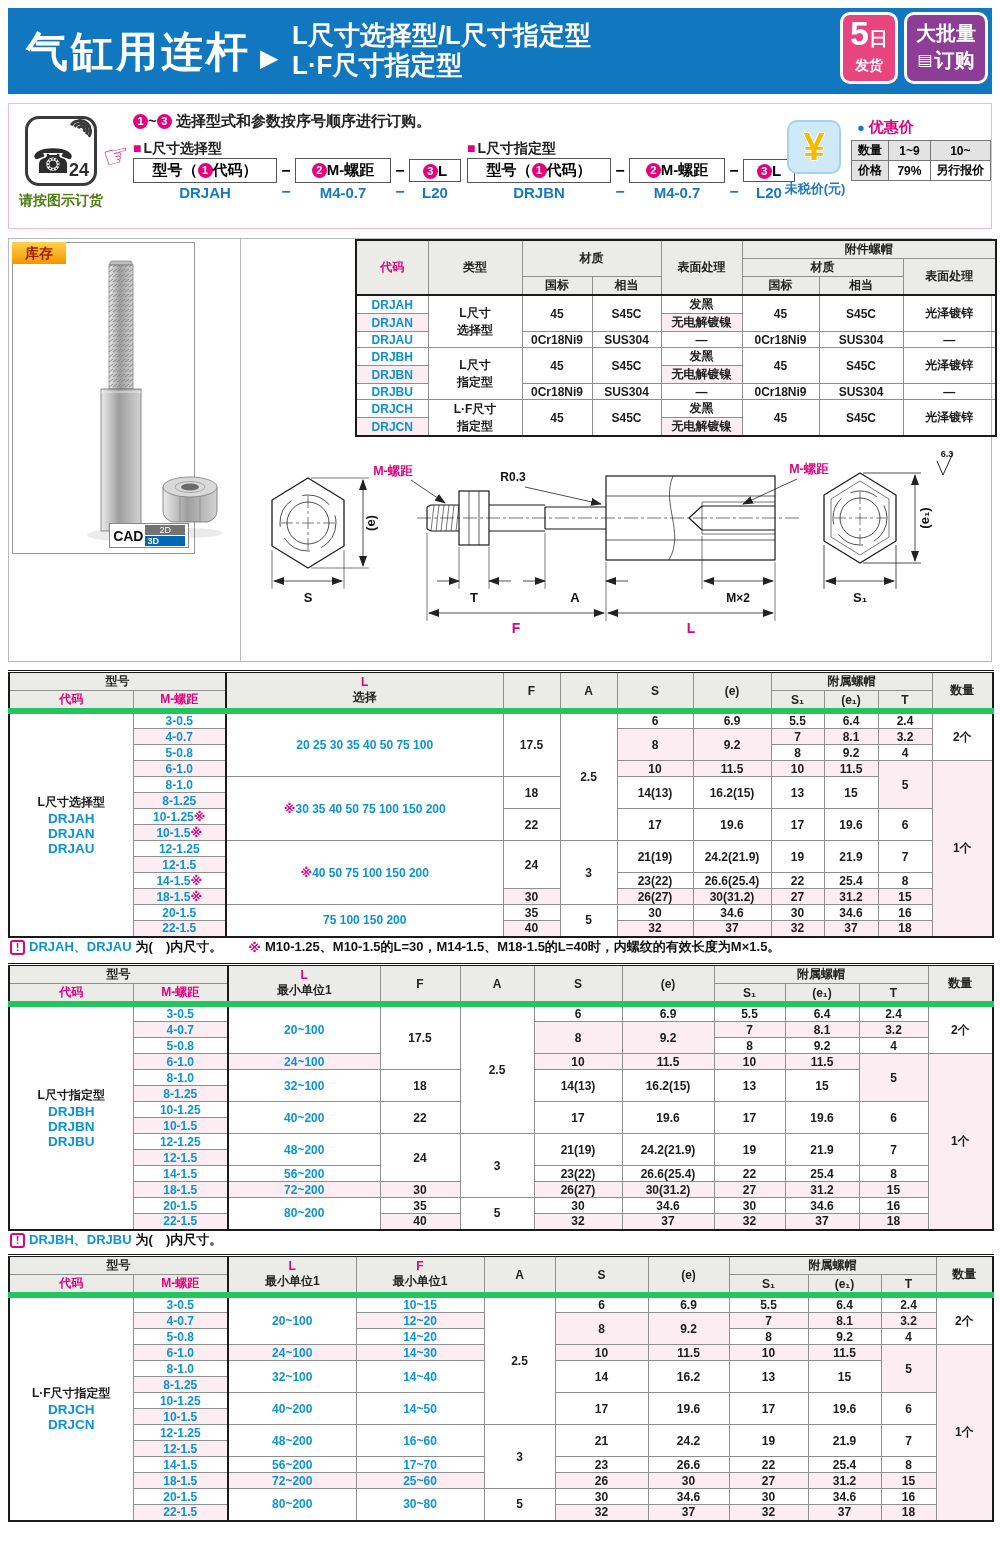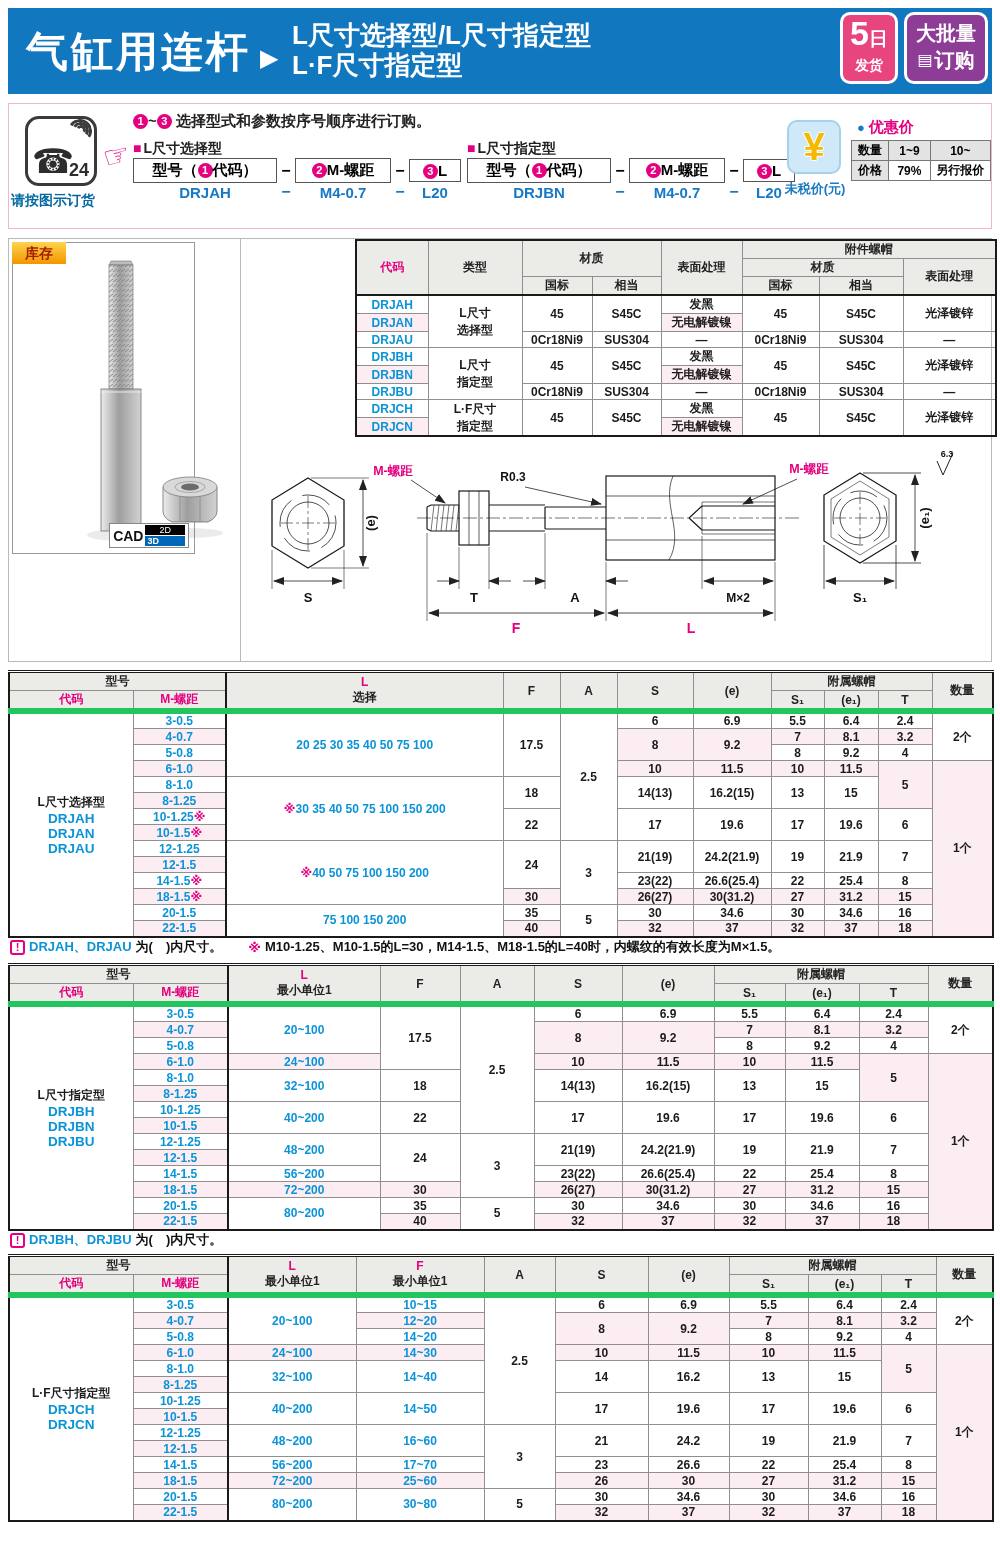--- a/index.html
+++ b/index.html
@@ -24,21 +24,21 @@
 
 
 #order{left:8px;top:103px;width:984px;height:126px;position:absolute;border:1px solid #f2b6ce;background:#fff}
 #phone{position:absolute;left:16px;top:12px;width:72px;height:70px;border:3px solid #3a3a3a;border-radius:14px}
 #phone .glyph{position:absolute;left:4px;bottom:2px;font-size:34px;color:#2d2d2d}
 #phone .n24{position:absolute;right:5px;bottom:2px;font-size:18px;font-weight:900;color:#2d2d2d}
 #phone .arc{position:absolute;border:3px solid #3a3a3a;border-radius:50%;border-left-color:transparent;border-bottom-color:transparent;transform:rotate(-12deg)}
 #phone .a1{width:10px;height:10px;right:8px;top:6px}
 #phone .a2{width:17px;height:17px;right:5px;top:3px}
 #phone .a3{width:24px;height:24px;right:2px;top:0}
-#phone-cap{position:absolute;left:2px;top:88px;width:100px;text-align:left;font-size:14px;font-weight:900;color:#0369a1}
+#phone-cap{position:absolute;left:2px;top:88px;width:100px;text-align:center;font-size:14px;font-weight:900;color:#4d7c0f}
 #hand{position:absolute;left:94px;top:34px;font-size:30px;color:#e4007f;transform:rotate(-14deg)}
 #instr{position:absolute;left:124px;top:8px;font-size:15px;font-weight:900;color:#222}
 .numc{display:inline-block;width:15px;height:15px;border-radius:50%;background:#e4007f;color:#fff;font-size:11px;line-height:15px;text-align:center;font-weight:bold;vertical-align:1px}
 .ogroup{position:absolute;top:36px;width:330px}
 #og1{left:124px}
 #og2{left:458px}
 .ogroup .head{font-size:14px;font-weight:900;color:#222}
 .ogroup .head .sq{color:#e4007f;margin-right:2px}
 .frow,.erow{display:flex;align-items:center;margin-top:0}
 .fbox{border:1px solid #555;background:#fff;font-size:15px;font-weight:900;padding:2px 4px;text-align:center}
@@ -56,21 +56,21 @@
 .ptable td.ph{background:#e3e3e3}
 .ptable td:nth-child(1){width:38px}.ptable td:nth-child(2){width:42px}.ptable td:nth-child(3){width:62px}
 
 
 #main{left:8px;top:238px;width:984px;height:424px;position:absolute;border:1px solid #b9b9b9;background:#fff}
 #photo-box{position:absolute;left:3px;top:3px;width:183px;height:312px;border:1px solid #999;background:#fff}
 #stock{position:absolute;left:-1px;top:-1px;width:54px;height:22px;background:linear-gradient(#ffd34d,#f29600);color:#a32000;font-size:14px;font-weight:900;text-align:center;line-height:22px}
 #cad{position:absolute;right:5px;bottom:5px;display:flex;align-items:center;border:1px solid #888;background:#fff;padding:1px 3px;gap:2px}
 #cad .cadt{font-weight:900;font-size:14px;color:#111}
 #cad .stack{display:flex;flex-direction:column;gap:1px}
-#cad .d2{background:#000000;color:#fff;font-size:9px;font-weight:normal;padding:0 14px;line-height:10px}
+#cad .d2{background:#737373;color:#fff;font-size:9px;font-weight:normal;padding:0 14px;line-height:10px}
 #cad .d3{background:#0068b7;color:#fff;font-size:9px;font-weight:bold;padding:0 2px;line-height:10px}
 #vdivider{position:absolute;left:231px;top:0;height:422px;border-left:1px solid #b9b9b9}
 
 
 table.spec{border-collapse:collapse;table-layout:fixed;border:2px solid #1a1a1a;position:absolute}
 table.spec th,table.spec td{border:1px solid #8f8f8f;text-align:center;vertical-align:middle;font-weight:bold;padding:0 2px;overflow:hidden}
 table.spec th{background:#ebebe7;font-size:12px;height:18px;color:#222}
 table.spec td{font-size:12px;height:16px;background:transparent;color:#1b1b1b}
 table.dim{border-top:3px double #1a1a1a}
 table.dim tbody tr:nth-child(even){background:#fcedf2}

